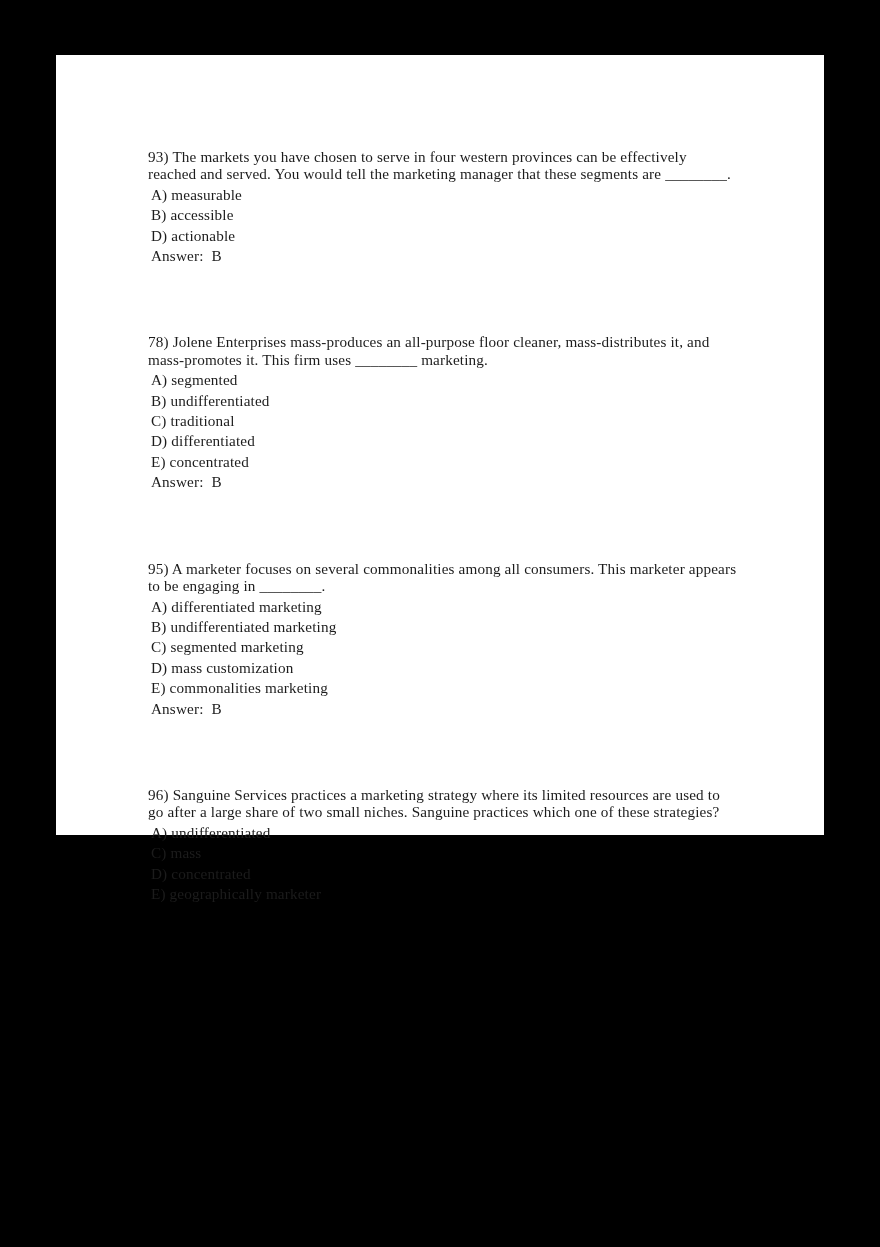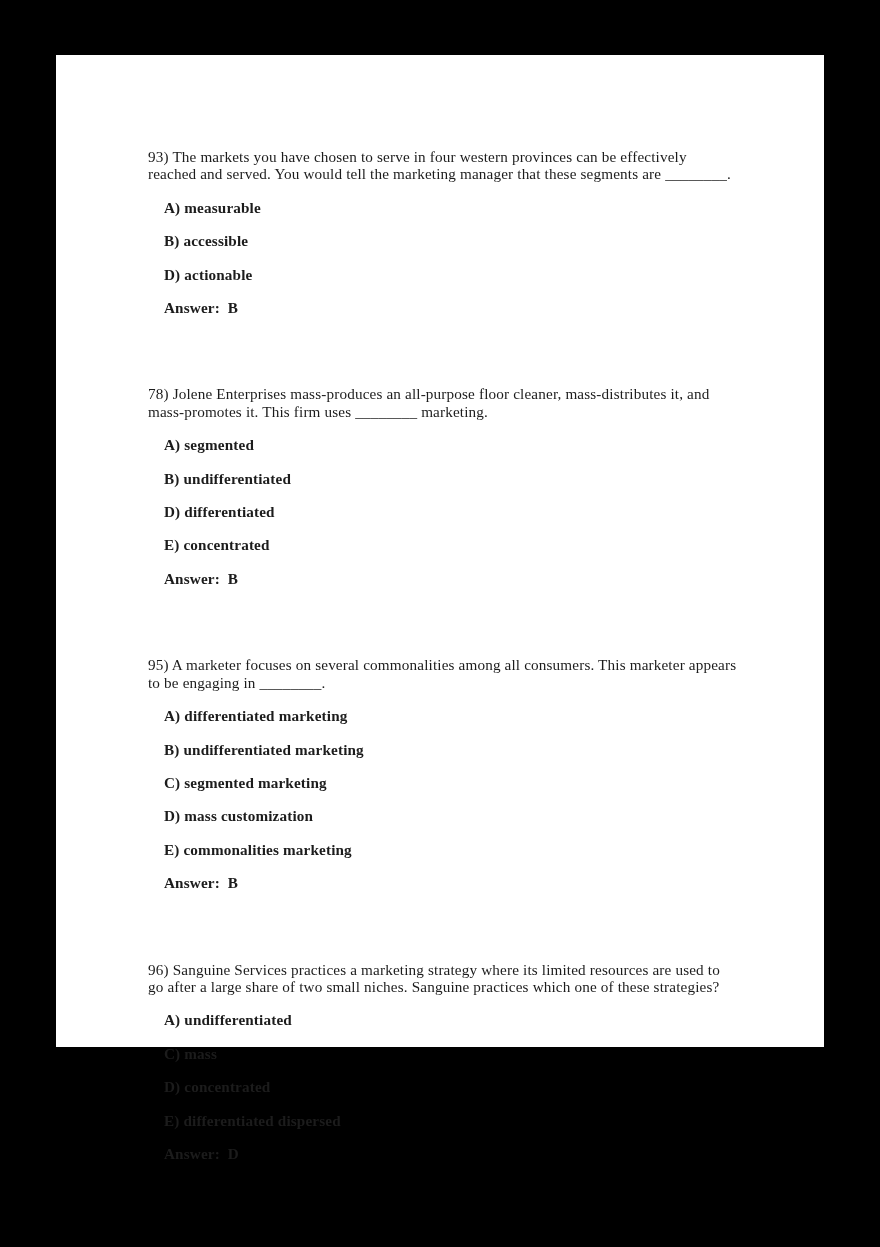--- a/index.html
+++ b/index.html
@@ -12,21 +12,21 @@
     background: #000000;
     font-family: "Liberation Serif", "DejaVu Serif", serif;
     overflow: hidden;
   }
 
   .page-sheet {
     position: absolute;
     left: 56px;
     top: 55px;
     width: 768px;
-    height: 992px;
+    height: 780px;
     background: #ffffff;
   }
 
   .doc-body {
     position: absolute;
     left: 92px;
     top: 93px;
     width: 590px;
   }
 
@@ -44,62 +44,61 @@
     text-align: left;
     margin: 0;
     letter-spacing: 0.01em;
   }
 
   .choice-line,
   .answer-line {
     font-size: 15.2px;
     line-height: 17.4px;
     color: #1c1c1c;
-    margin: 16px;
+    margin: 3px;
     white-space: pre;
     letter-spacing: 0.01em;
-    font-weight: bold;
   }
 </style>
 </head>
 <body>
 
 <div class="page-sheet">
   <div class="doc-body">
 
     <div class="question-block">
       <p class="question-stem">93) The markets you have chosen to serve in four western provinces can be effectively reached and served. You would tell the marketing manager that these segments are ________.</p>
       <p class="choice-line">A) measurable</p>
       <p class="choice-line">B) accessible</p>
       <p class="choice-line">D) actionable</p>
       <p class="answer-line">Answer:  B</p>
     </div>
 
     <div class="question-block">
       <p class="question-stem">78) Jolene Enterprises mass-produces an all-purpose floor cleaner, mass-distributes it, and mass-promotes it. This firm uses ________ marketing.</p>
       <p class="choice-line">A) segmented</p>
       <p class="choice-line">B) undifferentiated</p>
+      <p class="choice-line">C) traditional</p>
       <p class="choice-line">D) differentiated</p>
       <p class="choice-line">E) concentrated</p>
       <p class="answer-line">Answer:  B</p>
     </div>
 
     <div class="question-block">
       <p class="question-stem">95) A marketer focuses on several commonalities among all consumers. This marketer appears to be engaging in ________.</p>
       <p class="choice-line">A) differentiated marketing</p>
       <p class="choice-line">B) undifferentiated marketing</p>
       <p class="choice-line">C) segmented marketing</p>
       <p class="choice-line">D) mass customization</p>
       <p class="choice-line">E) commonalities marketing</p>
       <p class="answer-line">Answer:  B</p>
     </div>
 
     <div class="question-block">
       <p class="question-stem">96) Sanguine Services practices a marketing strategy where its limited resources are used to go after a large share of two small niches. Sanguine practices which one of these strategies?</p>
       <p class="choice-line">A) undifferentiated</p>
       <p class="choice-line">C) mass</p>
       <p class="choice-line">D) concentrated</p>
-      <p class="choice-line">E) differentiated dispersed</p>
-      <p class="answer-line">Answer:  D</p>
+      <p class="choice-line">E) geographically marketer</p>
     </div>
 
   </div>
 </div>
 
 </body></html>

